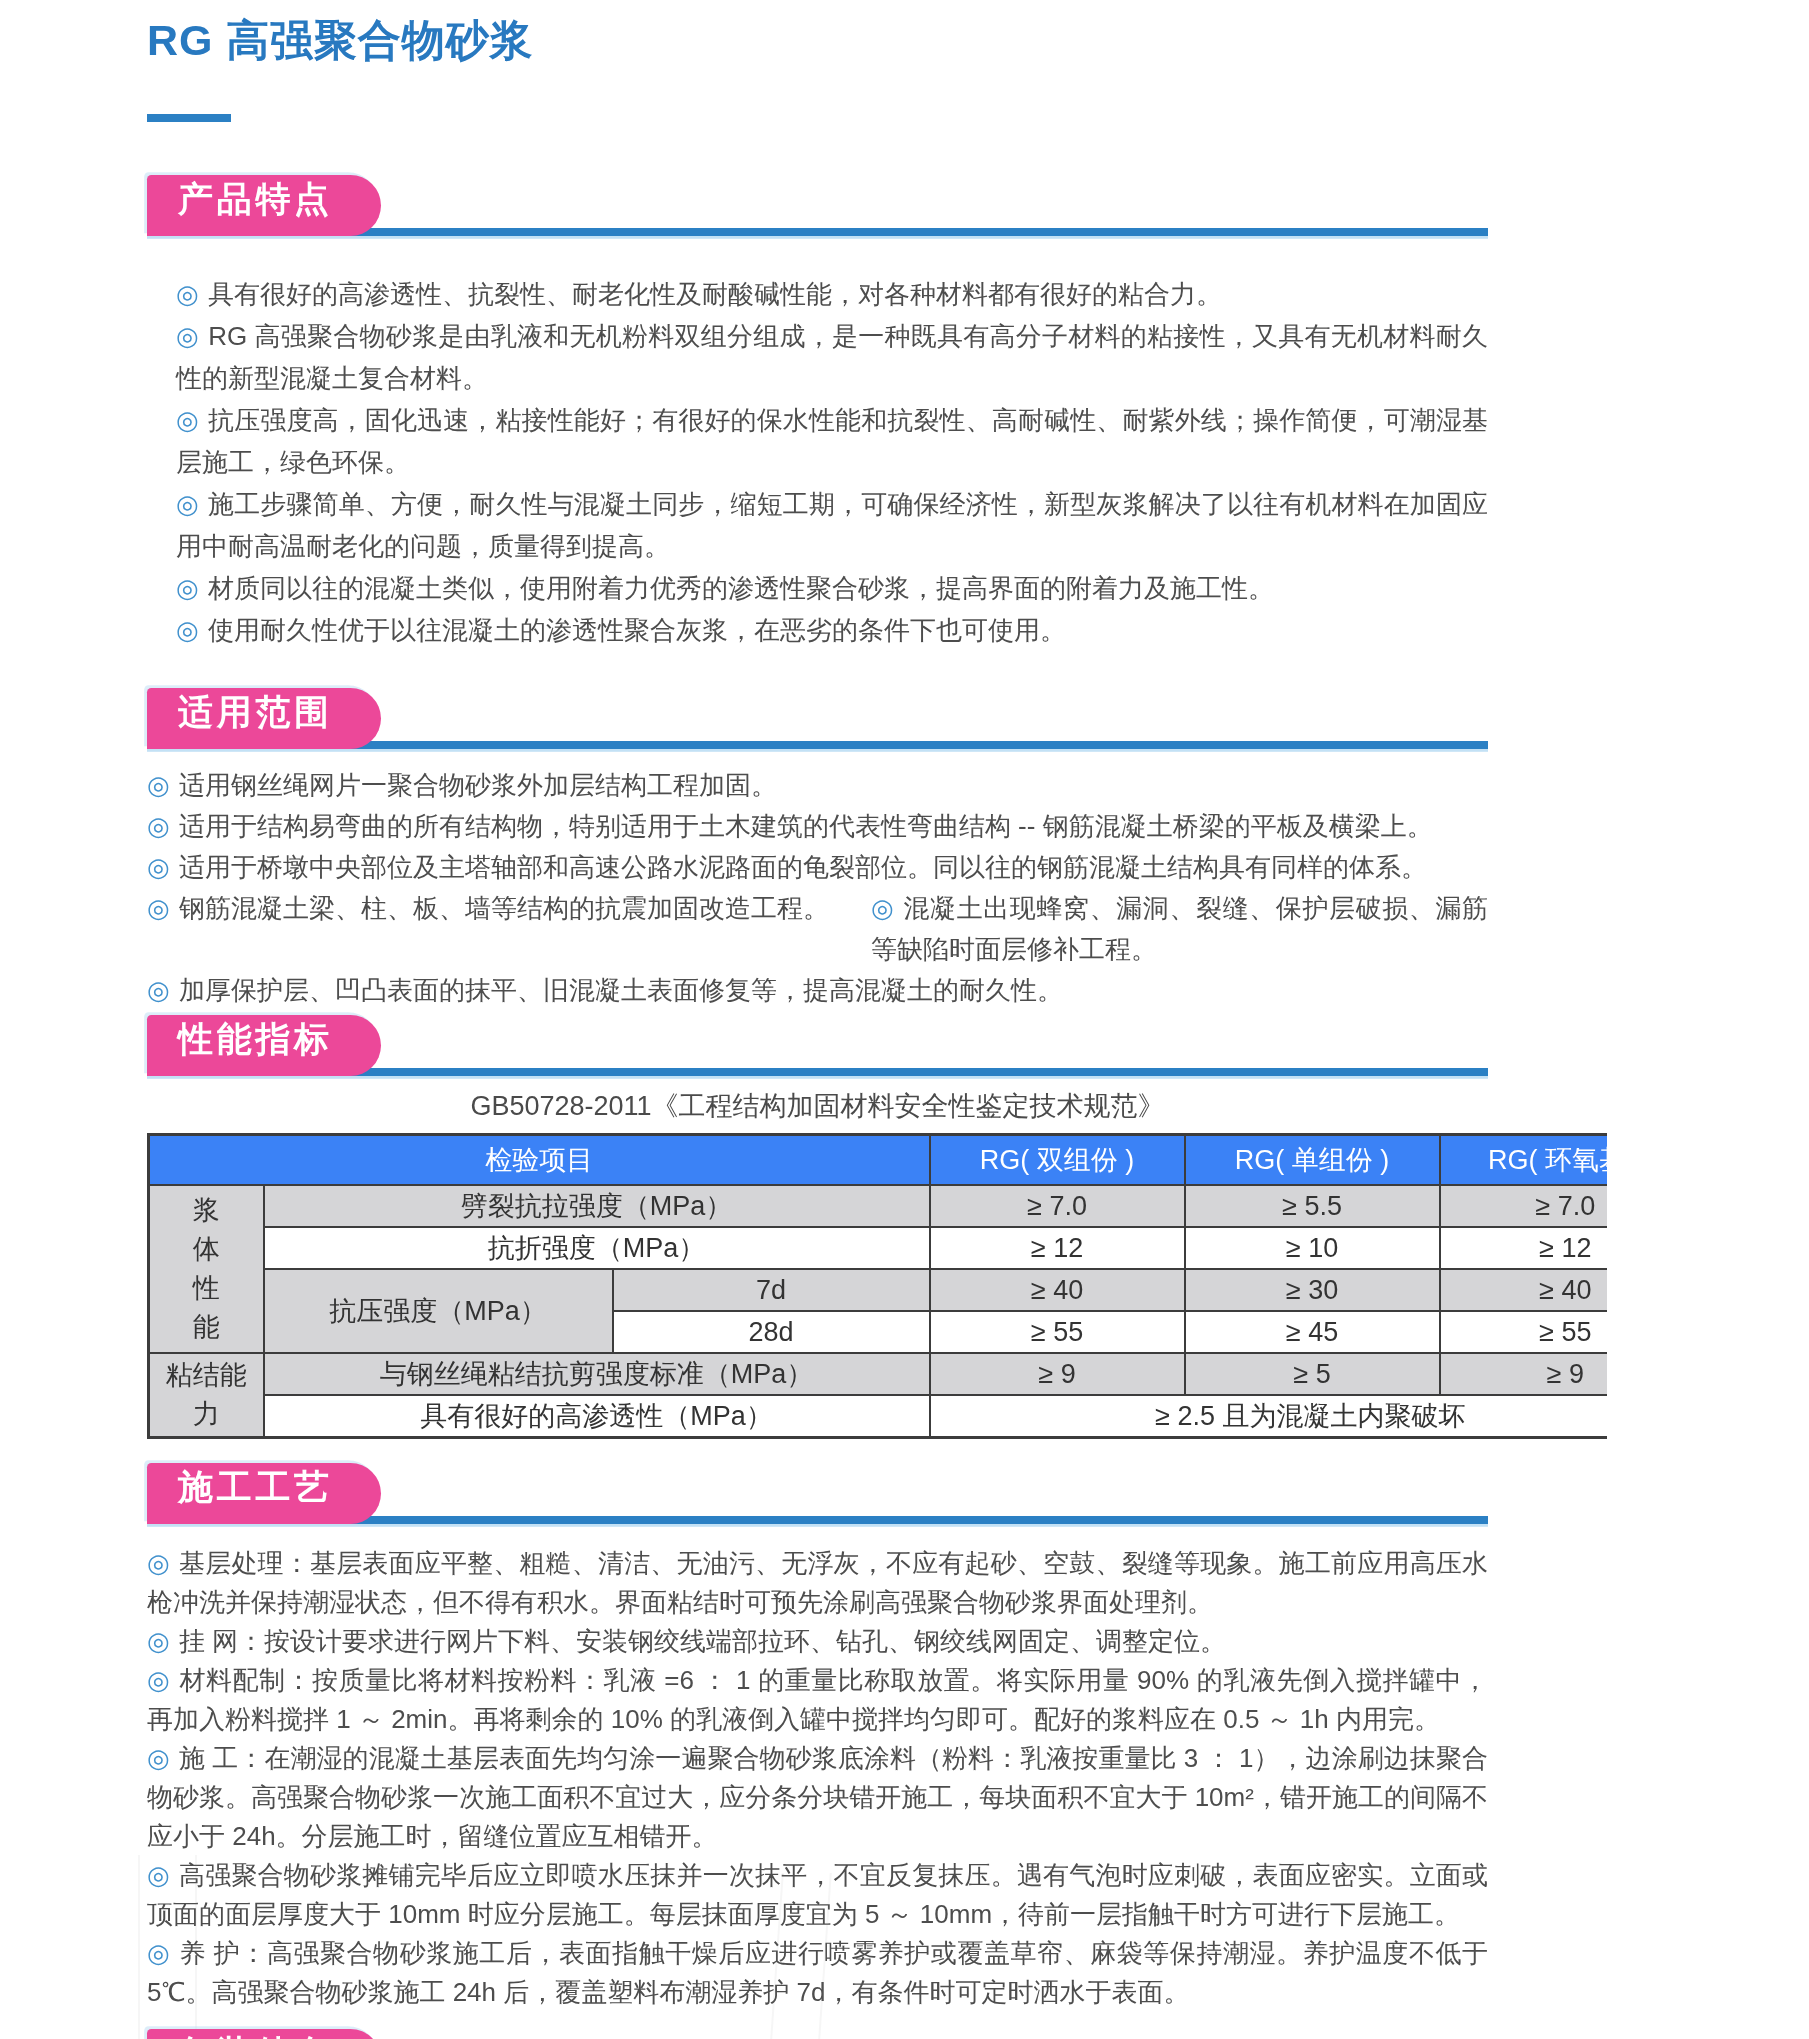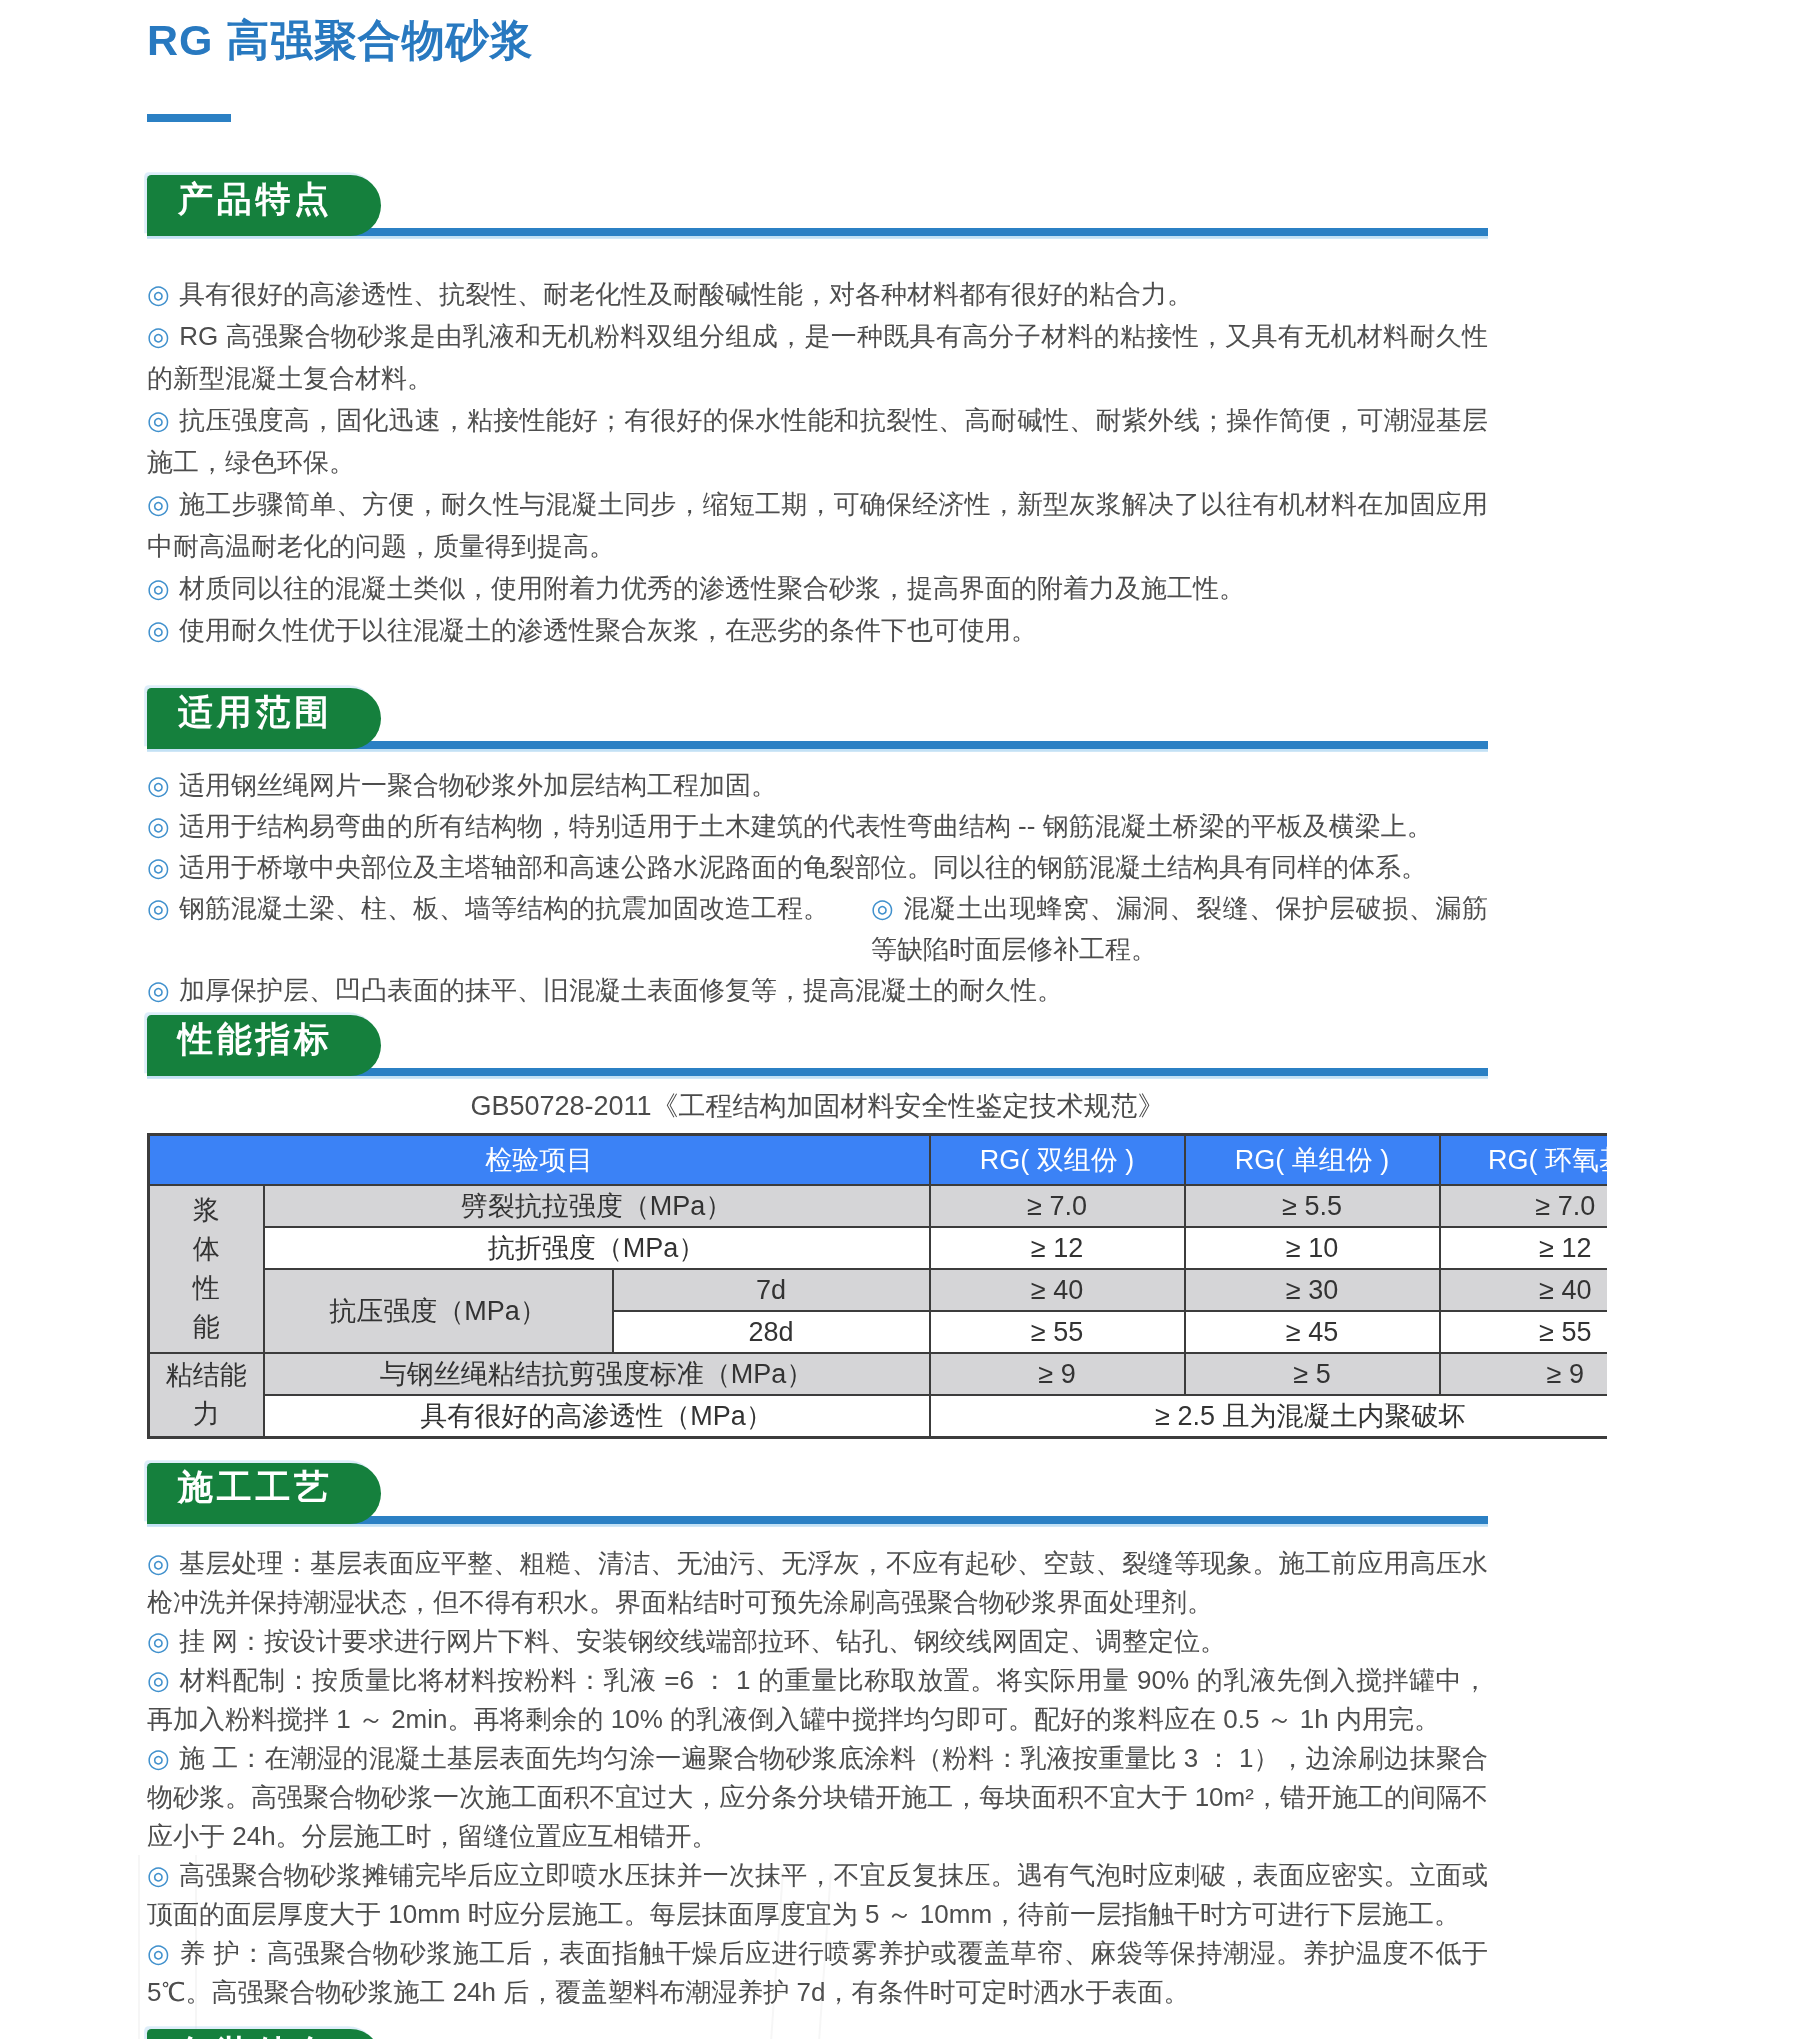--- a/index.html
+++ b/index.html
@@ -17,36 +17,36 @@
   .title-underline { width:84px; height:8.3px; background:#2b80c4; margin-top:48px; }
 
   
   .sec { position:relative; height:61px; }
   .sec-line {
     position:absolute; left:0; right:0; bottom:0; height:8.3px;
     background:#2b80c4; box-shadow:0 2.8px 0 rgba(146,200,236,0.55);
   }
   .sec-badge {
     position:absolute; left:0; top:0; bottom:0; z-index:1;
-    background:#15803d; border-radius:5.5px 39px 39px 0;
+    background:#ec4899; border-radius:5.5px 39px 39px 0;
     padding:0 48px 12px 31px; display:flex; align-items:center;
     box-shadow:-2.8px -2.8px 0 rgba(180,216,241,0.45);
   }
   .sec-title { color:#ffffff; font-size:35px; font-weight:bold; letter-spacing:3.7px; white-space:nowrap; }
 
   .m-sec1 { margin-top:53px; }
   .m-sec2 { margin-top:37px; }
   .m-sec3 { margin-top:3.7px; }
   .m-sec4 { margin-top:24px; }
   .m-sec5 { margin-top:16.5px; }
 
   
   .bullets { font-size:26px; color:#4d4d4d; text-align:justify; }
   .bullets p { margin:0; }
-  .lh46 p { line-height:42px; }
+  .lh46 p { line-height:42px;margin-left:29px; }
   .lh45 p { line-height:41px; }
   .lh43 p { line-height:39px; }
   .m-list1 { margin-top:37px; }
   .m-list2 { margin-top:16.5px; }
   .m-list4 { margin-top:20px; }
   .mark { color:#4191cd; margin-right:9.2px; }
   .pair-row { display:flex; }
   .pair-left { width:724px; flex:0 0 724px; }
   .pair-right { flex:1; }
 

